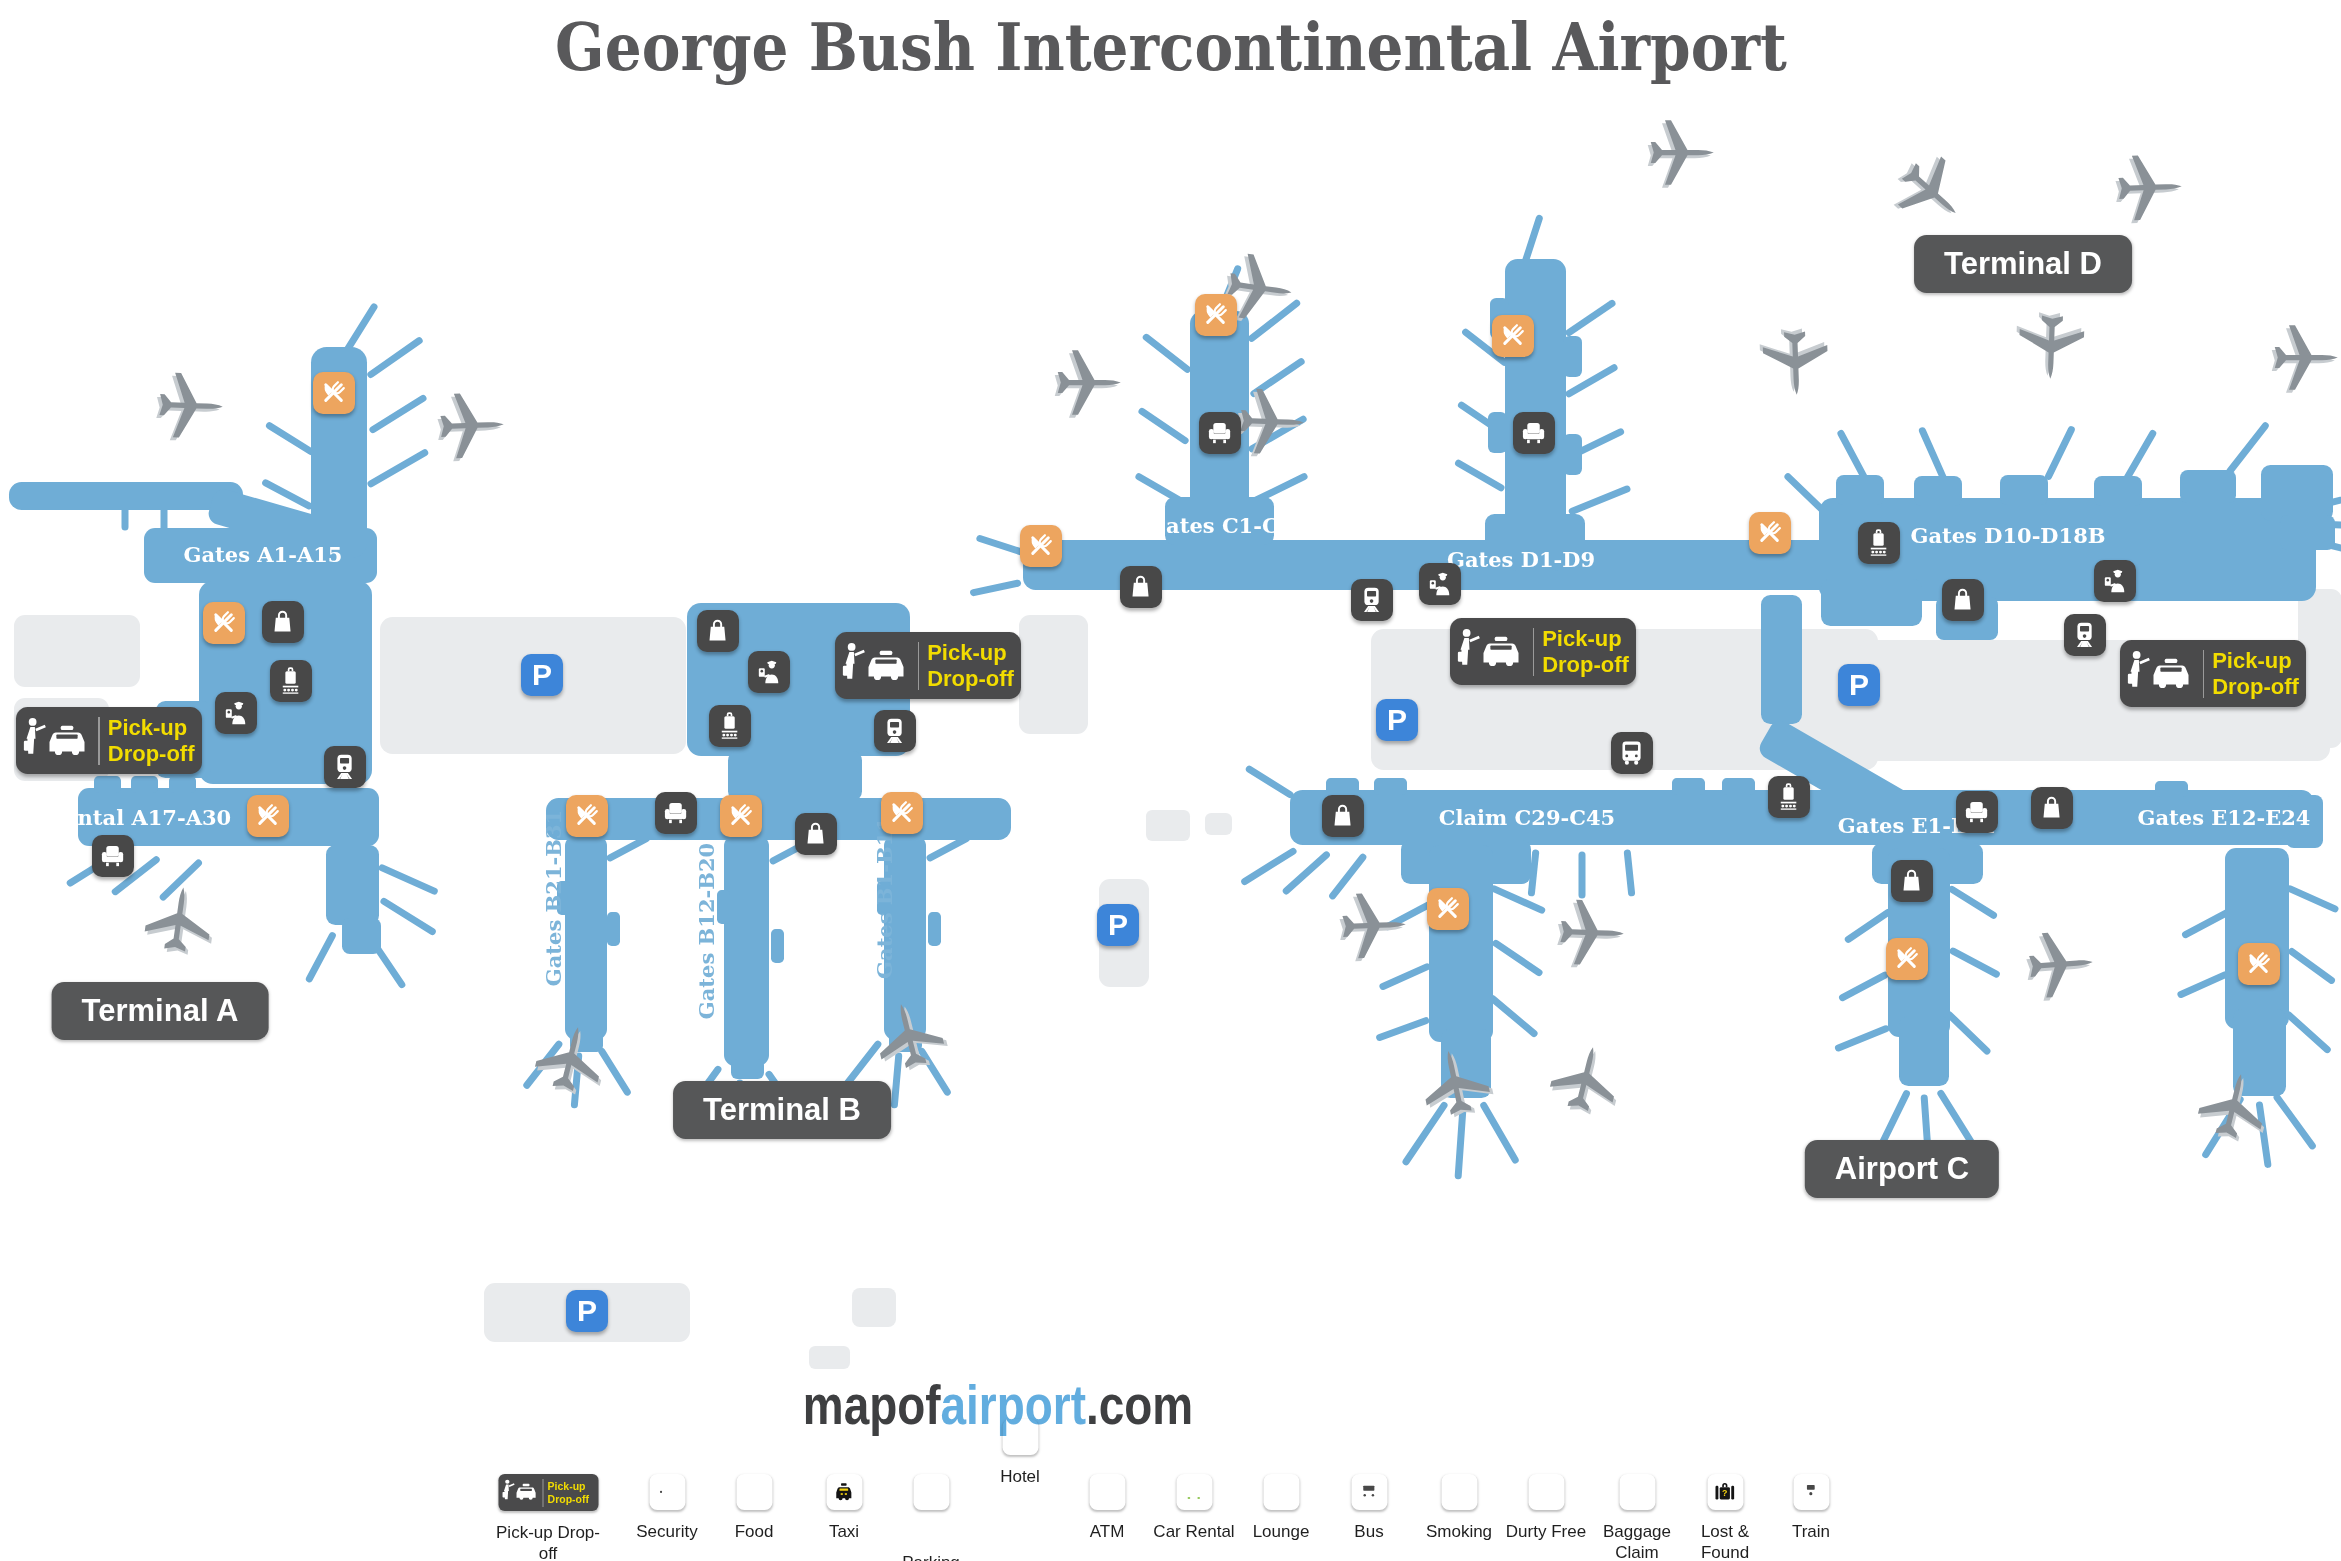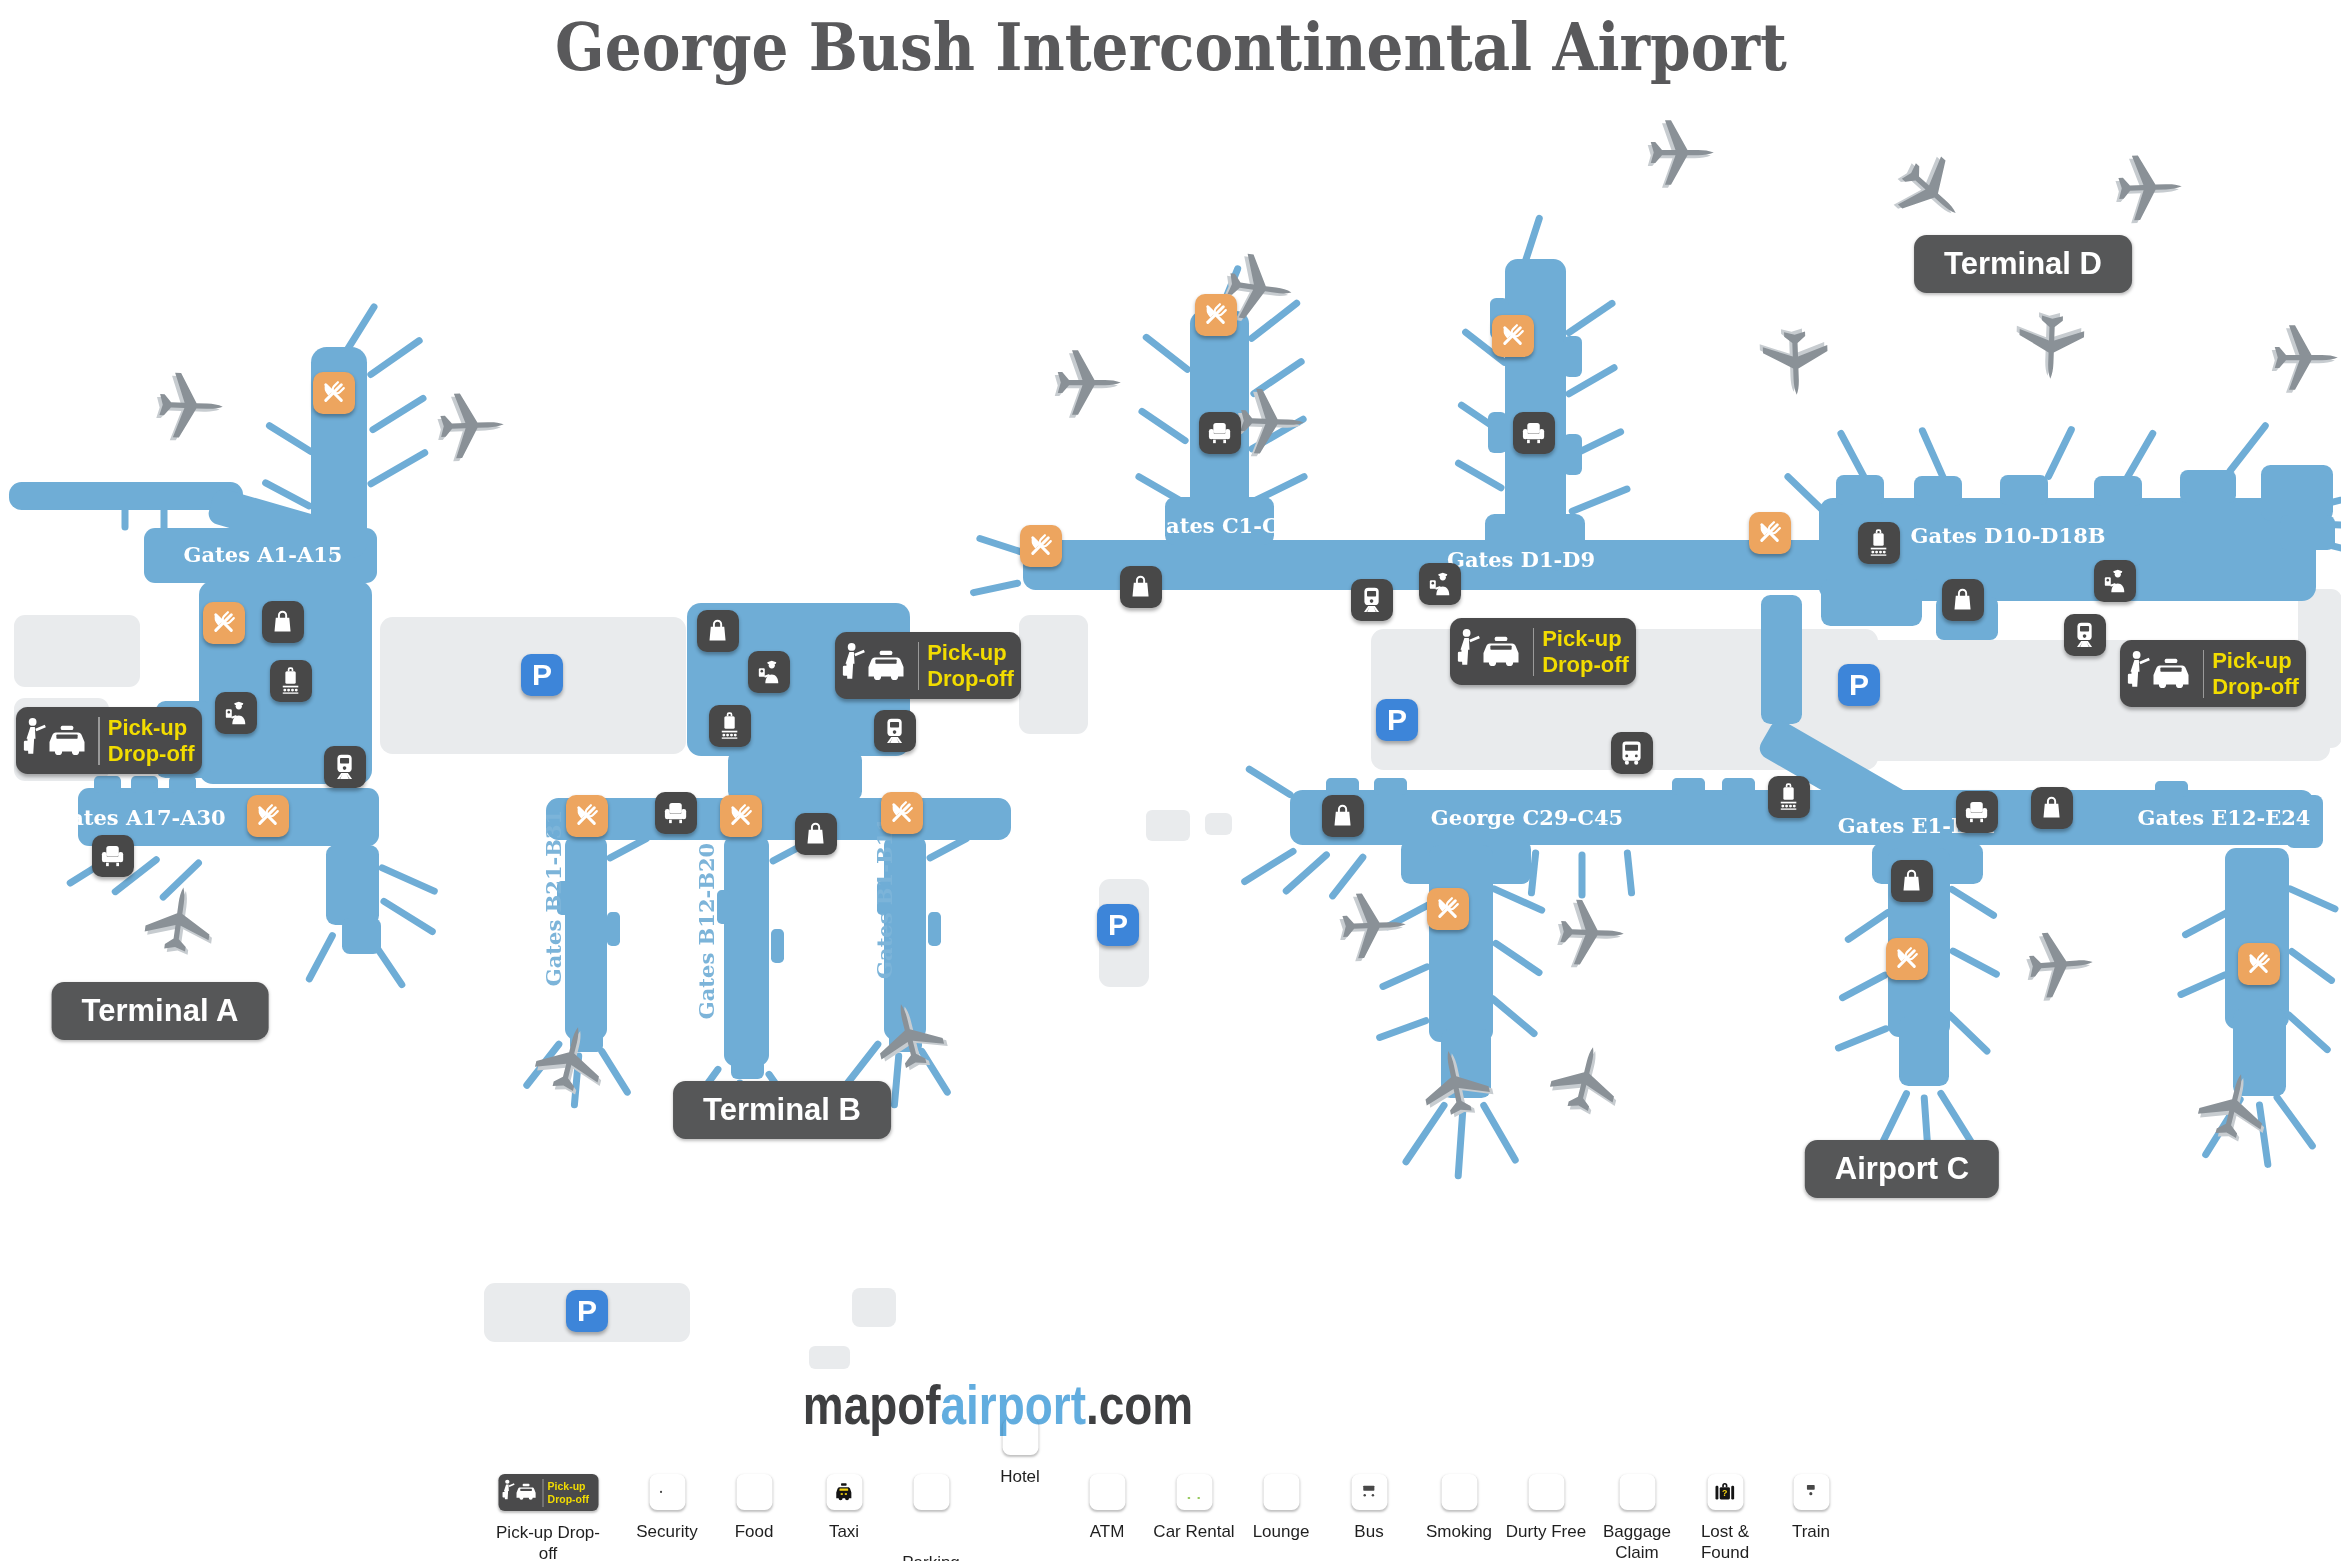--- a/index.html
+++ b/index.html
@@ -288,28 +288,28 @@
         </svg></div>
       <div class="plane" style="left: 2020px; top: 927px; width: 75px; height: 75px; transform: rotate(86deg);"><svg viewBox="0 0 100 100" width="75" height="75">
           <path d="M50 3 C52.5 9 53.5 16 53.5 24 L53.5 38 L93 60 L93 68 L53.5 54 L53.5 72 L64 81 L64 87 L50 83 L36 87 L36 81 L46.5 72 L46.5 54 L7 68 L7 60 L46.5 38 L46.5 24 C46.5 16 47.5 9 50 3 Z" fill="#c7ccd0" transform="translate(4,4)"></path>
           <path d="M50 3 C52.5 9 53.5 16 53.5 24 L53.5 38 L93 60 L93 68 L53.5 54 L53.5 72 L64 81 L64 87 L50 83 L36 87 L36 81 L46.5 72 L46.5 54 L7 68 L7 60 L46.5 38 L46.5 24 C46.5 16 47.5 9 50 3 Z" fill="#8a9197"></path>
         </svg></div>
       <div class="plane" style="left: 2195px; top: 1071px; width: 75px; height: 75px; transform: rotate(14deg);"><svg viewBox="0 0 100 100" width="75" height="75">
           <path d="M50 3 C52.5 9 53.5 16 53.5 24 L53.5 38 L93 60 L93 68 L53.5 54 L53.5 72 L64 81 L64 87 L50 83 L36 87 L36 81 L46.5 72 L46.5 54 L7 68 L7 60 L46.5 38 L46.5 24 C46.5 16 47.5 9 50 3 Z" fill="#c7ccd0" transform="translate(4,4)"></path>
           <path d="M50 3 C52.5 9 53.5 16 53.5 24 L53.5 38 L93 60 L93 68 L53.5 54 L53.5 72 L64 81 L64 87 L50 83 L36 87 L36 81 L46.5 72 L46.5 54 L7 68 L7 60 L46.5 38 L46.5 24 C46.5 16 47.5 9 50 3 Z" fill="#8a9197"></path>
         </svg></div>
       <div class="gate-label" style="left: 263px; top: 554px;">Gates A1-A15</div>
-      <div class="gate-label" style="left: 139px; top: 817px;">Gates A17-A30</div>
+      <div class="gate-label" style="left: 139px; top: 817px;">Rental A17-A30</div>
       <div class="gate-label vert" style="left: 553px; top: 898px;">Gates B21-B31</div>
       <div class="gate-label vert" style="left: 706px; top: 931px;">Gates B12-B20</div>
       <div class="gate-label vert" style="left: 884px; top: 898px;">Gates B1-B11</div>
       <div class="gate-label" style="left: 1228px; top: 525px;">Gates C1-C15</div>
       <div class="gate-label" style="left: 1521px; top: 559px;">Gates D1-D9</div>
       <div class="gate-label" style="left: 2008px; top: 535px;">Gates D10-D18B</div>
-      <div class="gate-label" style="left: 1527px; top: 817px;">George C29-C45</div>
+      <div class="gate-label" style="left: 1527px; top: 817px;">Claim C29-C45</div>
       <div class="gate-label" style="left: 1917px; top: 825px;">Gates E1-E11</div>
       <div class="gate-label" style="left: 2224px; top: 817px;">Gates E12-E24</div>
       <div class="tile t-orange" style="left: 313px; top: 372px;">
         <svg viewBox="0 0 24 24">
           <g fill="none" stroke="#fff" stroke-width="1.7" stroke-linecap="round">
             <g transform="rotate(45 12 12)">
               <path d="M12 3.5v17" stroke-width="2.3"></path>
               <path d="M8.8 4v4.2a3.2 3.2 0 0 0 6.4 0V4"></path>
             </g>
             <g transform="rotate(-45 12 12)">

